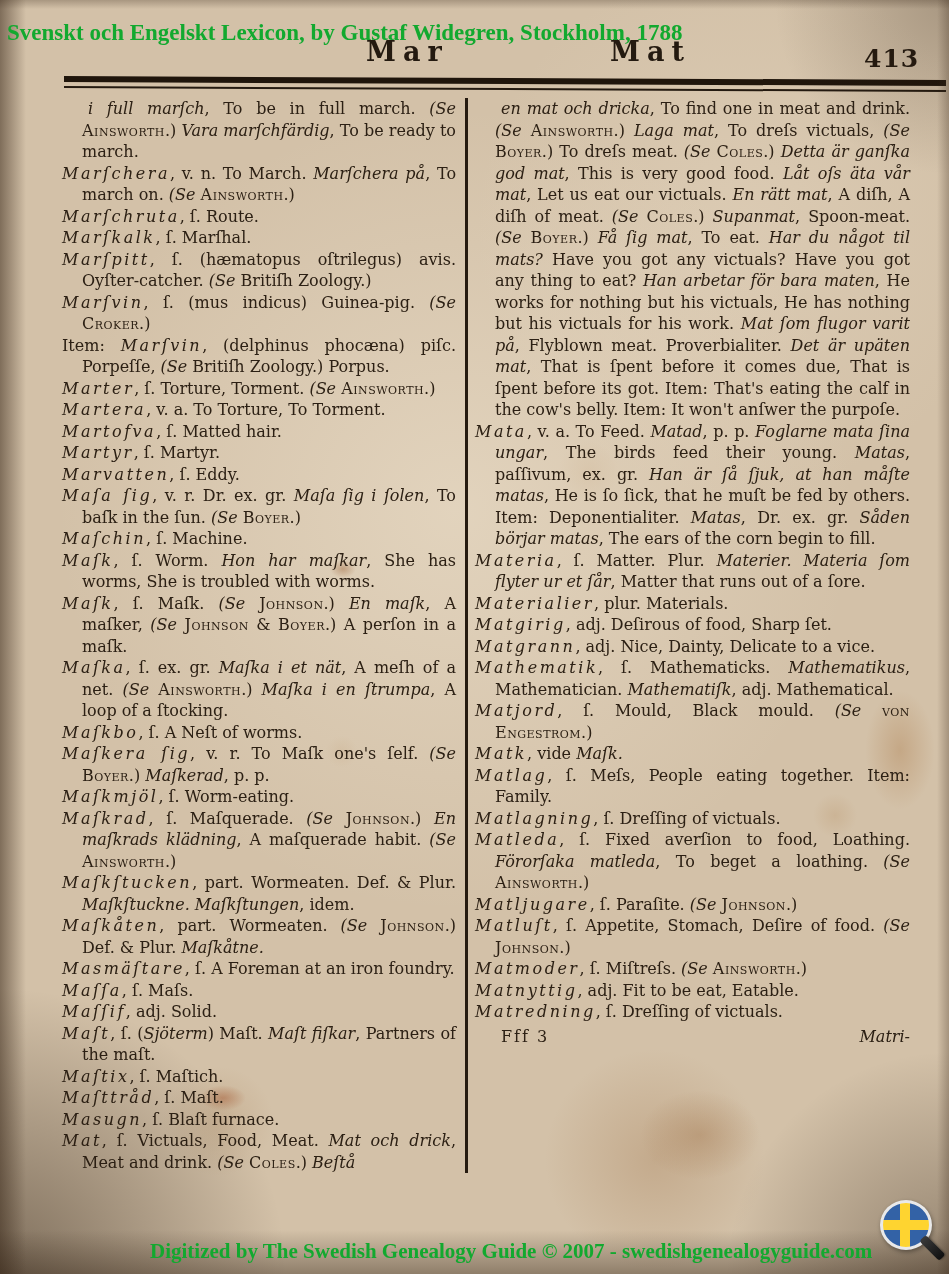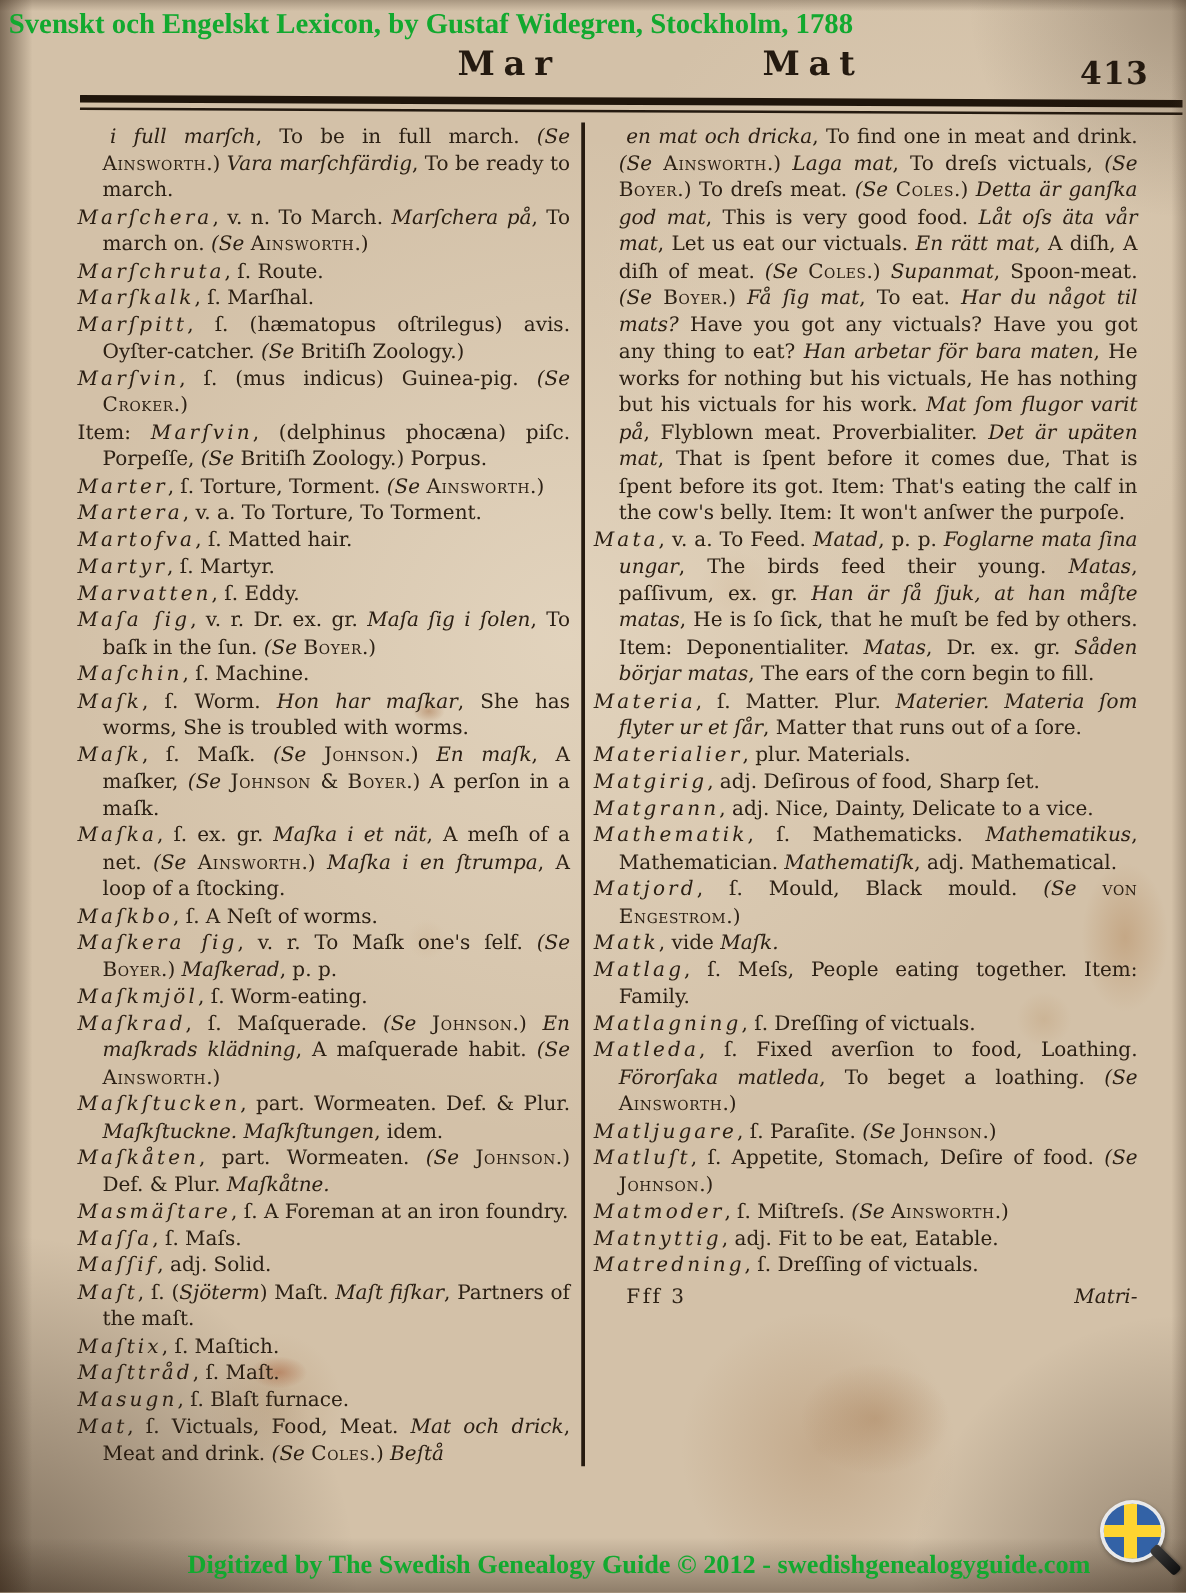--- a/index.html
+++ b/index.html
@@ -31,21 +31,21 @@
   .stain{position:absolute;border-radius:50%;pointer-events:none;z-index:1;}
   .stain.s1{left:640px;top:1090px;width:120px;height:90px;background:radial-gradient(ellipse, rgba(150,100,55,.30), rgba(150,100,55,0) 70%);}
   .stain.s2{left:200px;top:1085px;width:46px;height:26px;background:radial-gradient(ellipse, rgba(160,80,40,.45), rgba(160,80,40,0) 70%);}
   .stain.s3{left:865px;top:690px;width:70px;height:120px;background:radial-gradient(ellipse, rgba(170,120,70,.35), rgba(170,120,70,0) 70%);}
   .stain.s4{left:330px;top:560px;width:26px;height:18px;background:radial-gradient(ellipse, rgba(150,90,45,.4), rgba(150,90,45,0) 70%);}
 
   .overlay-green{
     position:absolute;z-index:10;color:#12a92f;
     font-family:"Liberation Serif","DejaVu Serif",serif;font-weight:bold;white-space:nowrap;
   }
-  .overlay-top{left:7px;top:6px;font-size:23px;}
+  .overlay-top{left:7px;top:20px;font-size:23px;}
   .overlay-bottom{left:150px;top:1239px;font-size:21px;}
 
   .running-head{position:absolute;z-index:2;color:#241a10;font-weight:bold;}
   .head-word{font-size:27px;letter-spacing:7px;top:36px;}
   .head-mar{left:366px;}
   .head-mat{left:610px;}
   .page-number{left:864px;top:44px;font-size:25px;letter-spacing:1px;}
 
   .head-rule{
     position:absolute;left:64px;top:78px;width:882px;height:4px;z-index:2;
@@ -161,21 +161,21 @@
         <span class="catchword">Matri-</span>
       </div>
     </div>
   </div>
 
   <div class="stain s1"></div>
   <div class="stain s2"></div>
   <div class="stain s3"></div>
   <div class="stain s4"></div>
 
-  <div class="overlay-green overlay-bottom">Digitized by The Swedish Genealogy Guide © 2012 - swedishgenealogyguide.com</div>
+  <div class="overlay-green overlay-bottom">Digitized by The Swedish Genealogy Guide © 2007 - swedishgenealogyguide.com</div>
 
   <div class="flag-magnifier">
     <div class="flag-lens"></div>
     <div class="magnifier-handle"></div>
   </div>
 
   <div class="vignette"></div>
 </div>
 
 </body></html>

